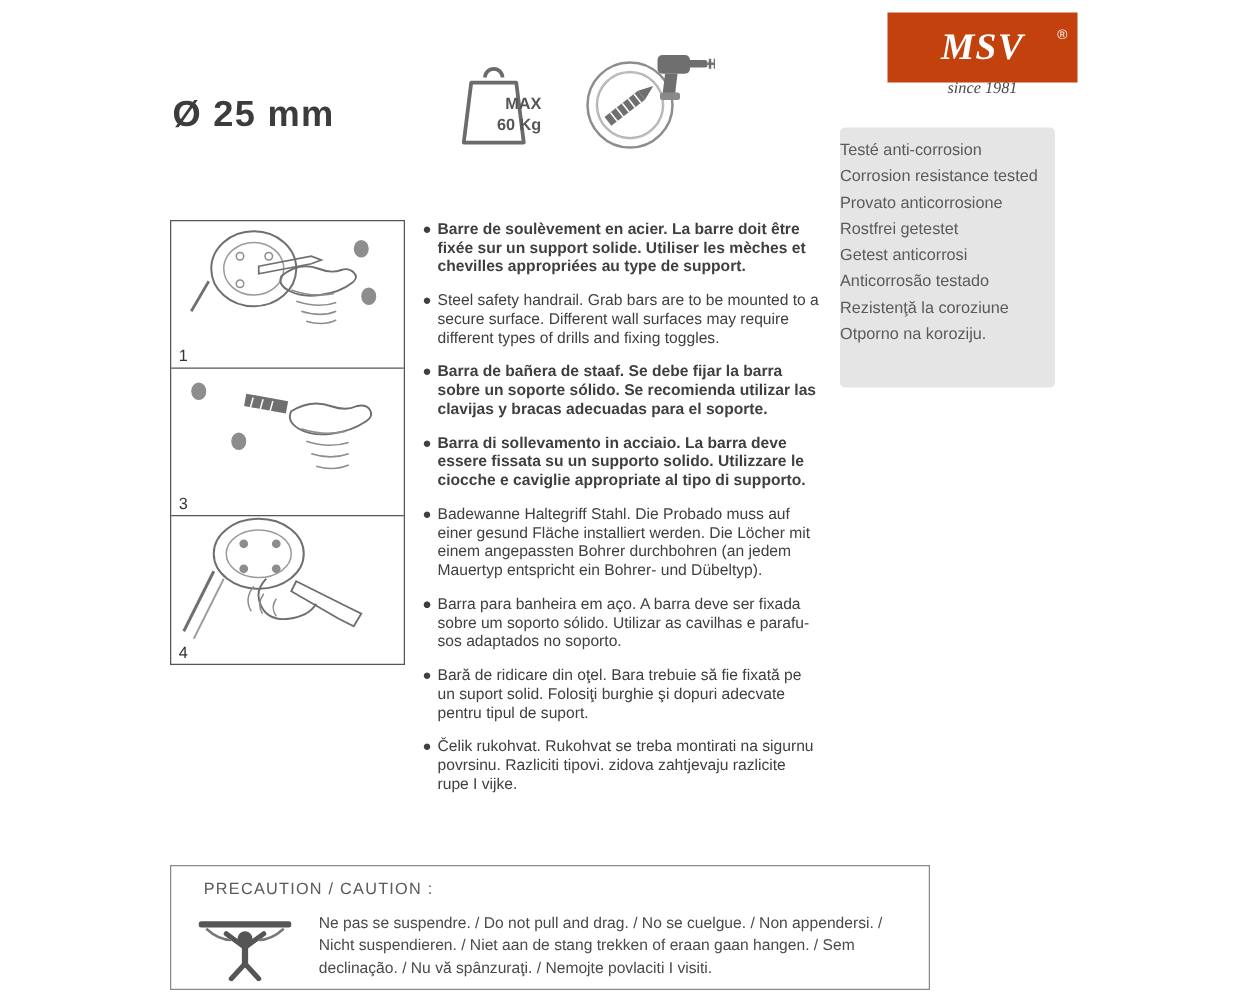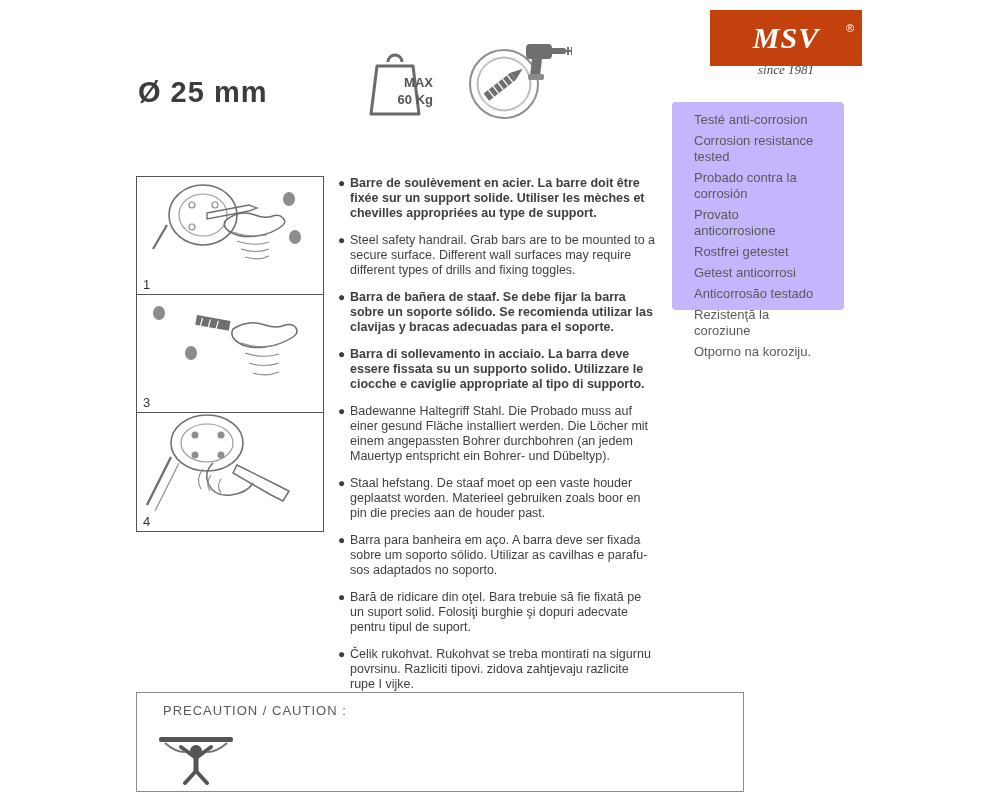--- a/index.html
+++ b/index.html
@@ -98,23 +98,23 @@
     height: 90px;
   }
 
   
   .corrosion-box {
     position: absolute;
     left: 672px;
     top: 102px;
     width: 172px;
     height: 208px;
-    background: #c4b5fd;
+    background: #e5e5e5;
     border-radius: 4px;
-    padding: 10px 22px;
+    padding: 10px 0;
     box-sizing: border-box;
   }
   .corrosion-box .line {
     font-size: 13px;
     color: #5a5a5a;
     line-height: 16px;
     margin-bottom: 5px;
   }
 
   
@@ -264,21 +264,20 @@
       <line x1="48" y1="11" x2="48" y2="19" stroke="#6f6f6f" stroke-width="2"></line>
       <line x1="52" y1="11" x2="52" y2="19" stroke="#6f6f6f" stroke-width="2"></line>
       <line x1="56" y1="11" x2="56" y2="19" stroke="#6f6f6f" stroke-width="2"></line>
     </g>
   </svg>
 </div>
 
 <div class="corrosion-box">
   <div class="line">Testé anti-corrosion</div>
   <div class="line">Corrosion resistance tested</div>
-  <div class="line">Probado contra la corrosión</div>
   <div class="line">Provato anticorrosione</div>
   <div class="line">Rostfrei getestet</div>
   <div class="line">Getest anticorrosi</div>
   <div class="line">Anticorrosão testado</div>
   <div class="line">Rezistenţă la coroziune</div>
   <div class="line">Otporno na koroziju.</div>
 </div>
 
 <div class="steps">
 
@@ -369,21 +368,20 @@
   <div class="instr bold">
     <span class="bullet">●</span>
     <span>Barra di sollevamento in acciaio. La barra deve essere fissata su un supporto solido. Utilizzare le ciocche e caviglie appropriate al tipo di supporto.</span>
   </div>
   <div class="instr">
     <span class="bullet">●</span>
     <span>Badewanne Haltegriff Stahl. Die Probado muss auf einer gesund Fläche installiert werden. Die Löcher mit einem angepassten Bohrer durchbohren (an jedem Mauertyp entspricht ein Bohrer- und Dübeltyp).</span>
   </div>
   <div class="instr">
     <span class="bullet">●</span>
-    <span>Staal hefstang. De staaf moet op een vaste houder geplaatst worden. Materieel gebruiken zoals boor en pin die precies aan de houder past.</span>
   </div>
   <div class="instr">
     <span class="bullet">●</span>
     <span>Barra para banheira em aço. A barra deve ser fixada sobre um soporto sólido. Utilizar as cavilhas e parafu-sos adaptados no soporto.</span>
   </div>
   <div class="instr">
     <span class="bullet">●</span>
     <span>Bară de ridicare din oţel. Bara trebuie să fie fixată pe un suport solid. Folosiţi burghie şi dopuri adecvate pentru tipul de suport.</span>
   </div>
   <div class="instr">
@@ -401,13 +399,14 @@
     <circle cx="41" cy="24" r="6" fill="#555"></circle>
     <rect x="38.5" y="29" width="5" height="16" fill="#555"></rect>
     <path d="M41 31 L26 20" stroke="#555" stroke-width="4" stroke-linecap="round"></path>
     <path d="M41 31 L56 20" stroke="#555" stroke-width="4" stroke-linecap="round"></path>
     <path d="M41 44 L30 56" stroke="#555" stroke-width="4" stroke-linecap="round"></path>
     <path d="M41 44 L52 56" stroke="#555" stroke-width="4" stroke-linecap="round"></path>
 
     <path d="M10 16 q10 9 20 9" fill="none" stroke="#777" stroke-width="2"></path>
     <path d="M72 16 q-10 9 -20 9" fill="none" stroke="#777" stroke-width="2"></path>
   </svg>
+  <div class="precaution-text">Ne pas se suspendre. / Do not pull and drag. / No se cuelgue. / Non appendersi. / Nicht suspendieren. / Niet aan de stang trekken of eraan gaan hangen. / Sem declinação. / Nu vă spânzuraţi. / Nemojte povlaciti I visiti.</div>
 </div>
 
 </body></html>

